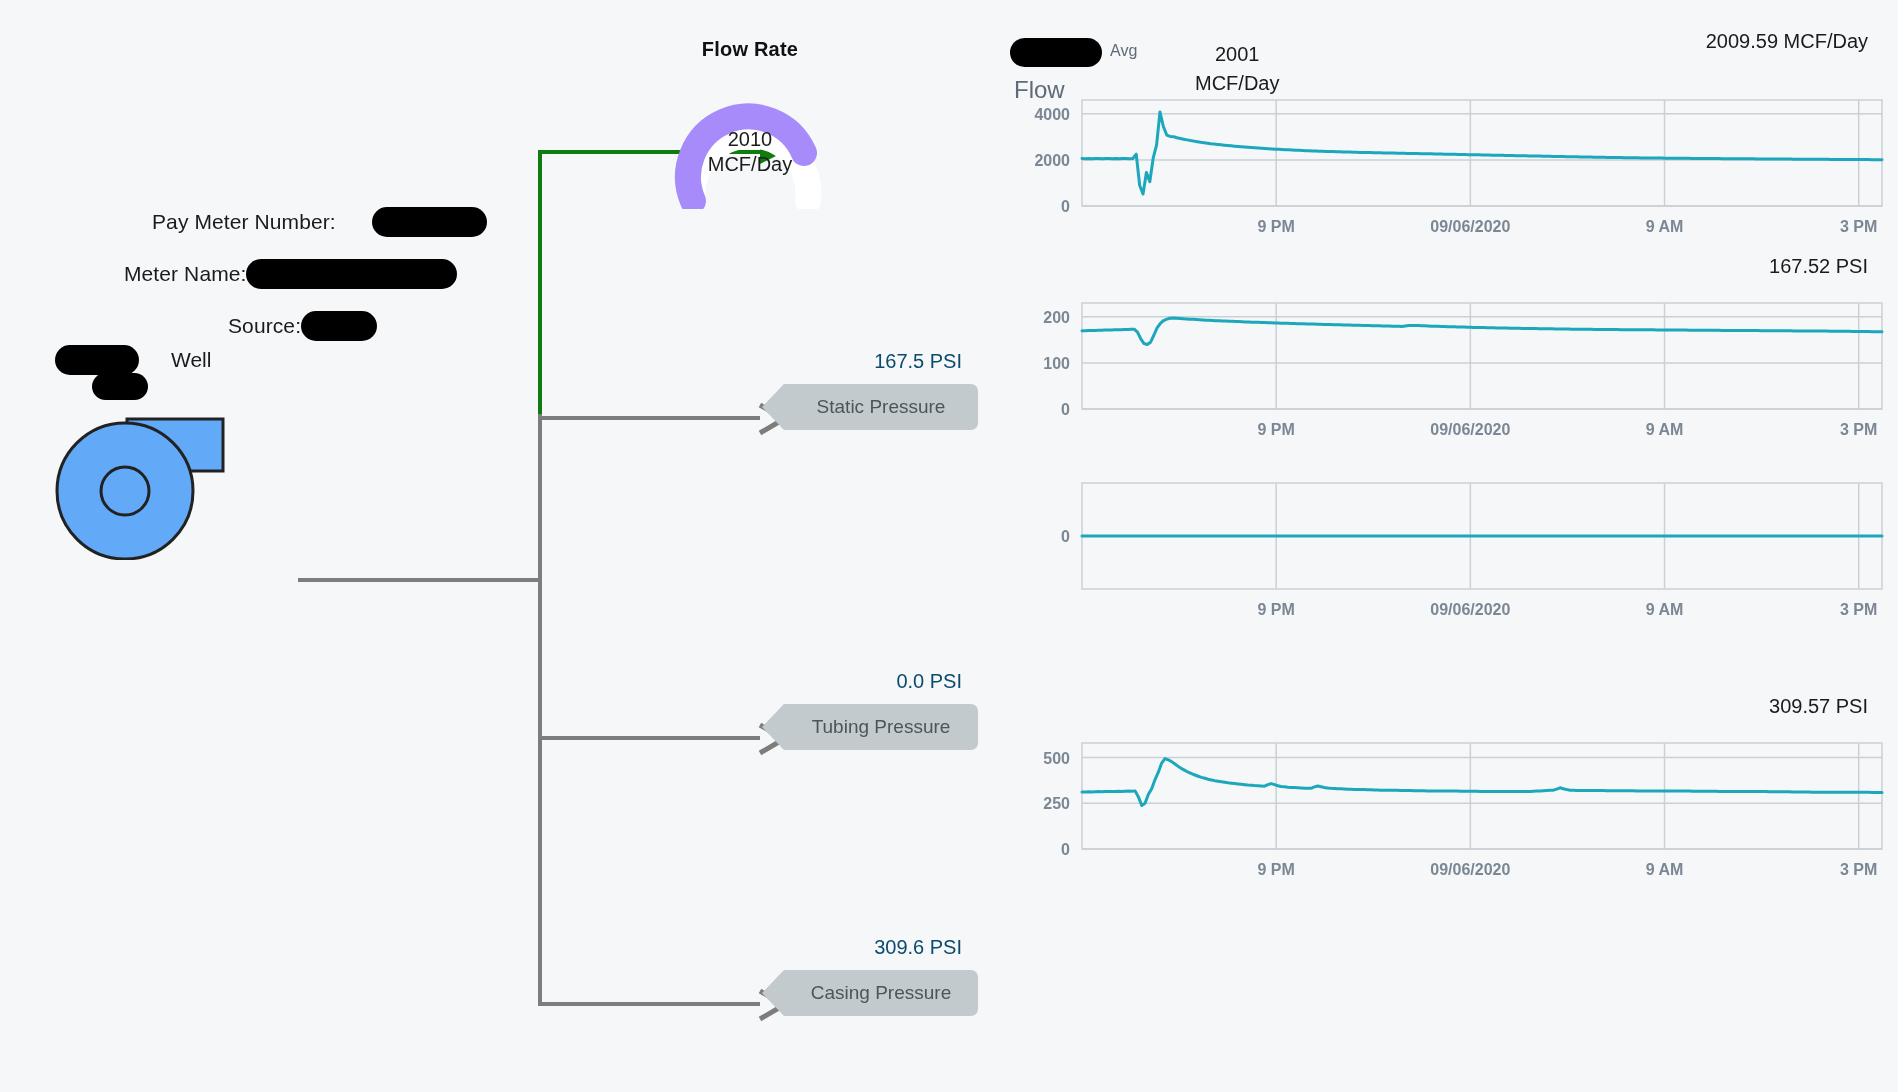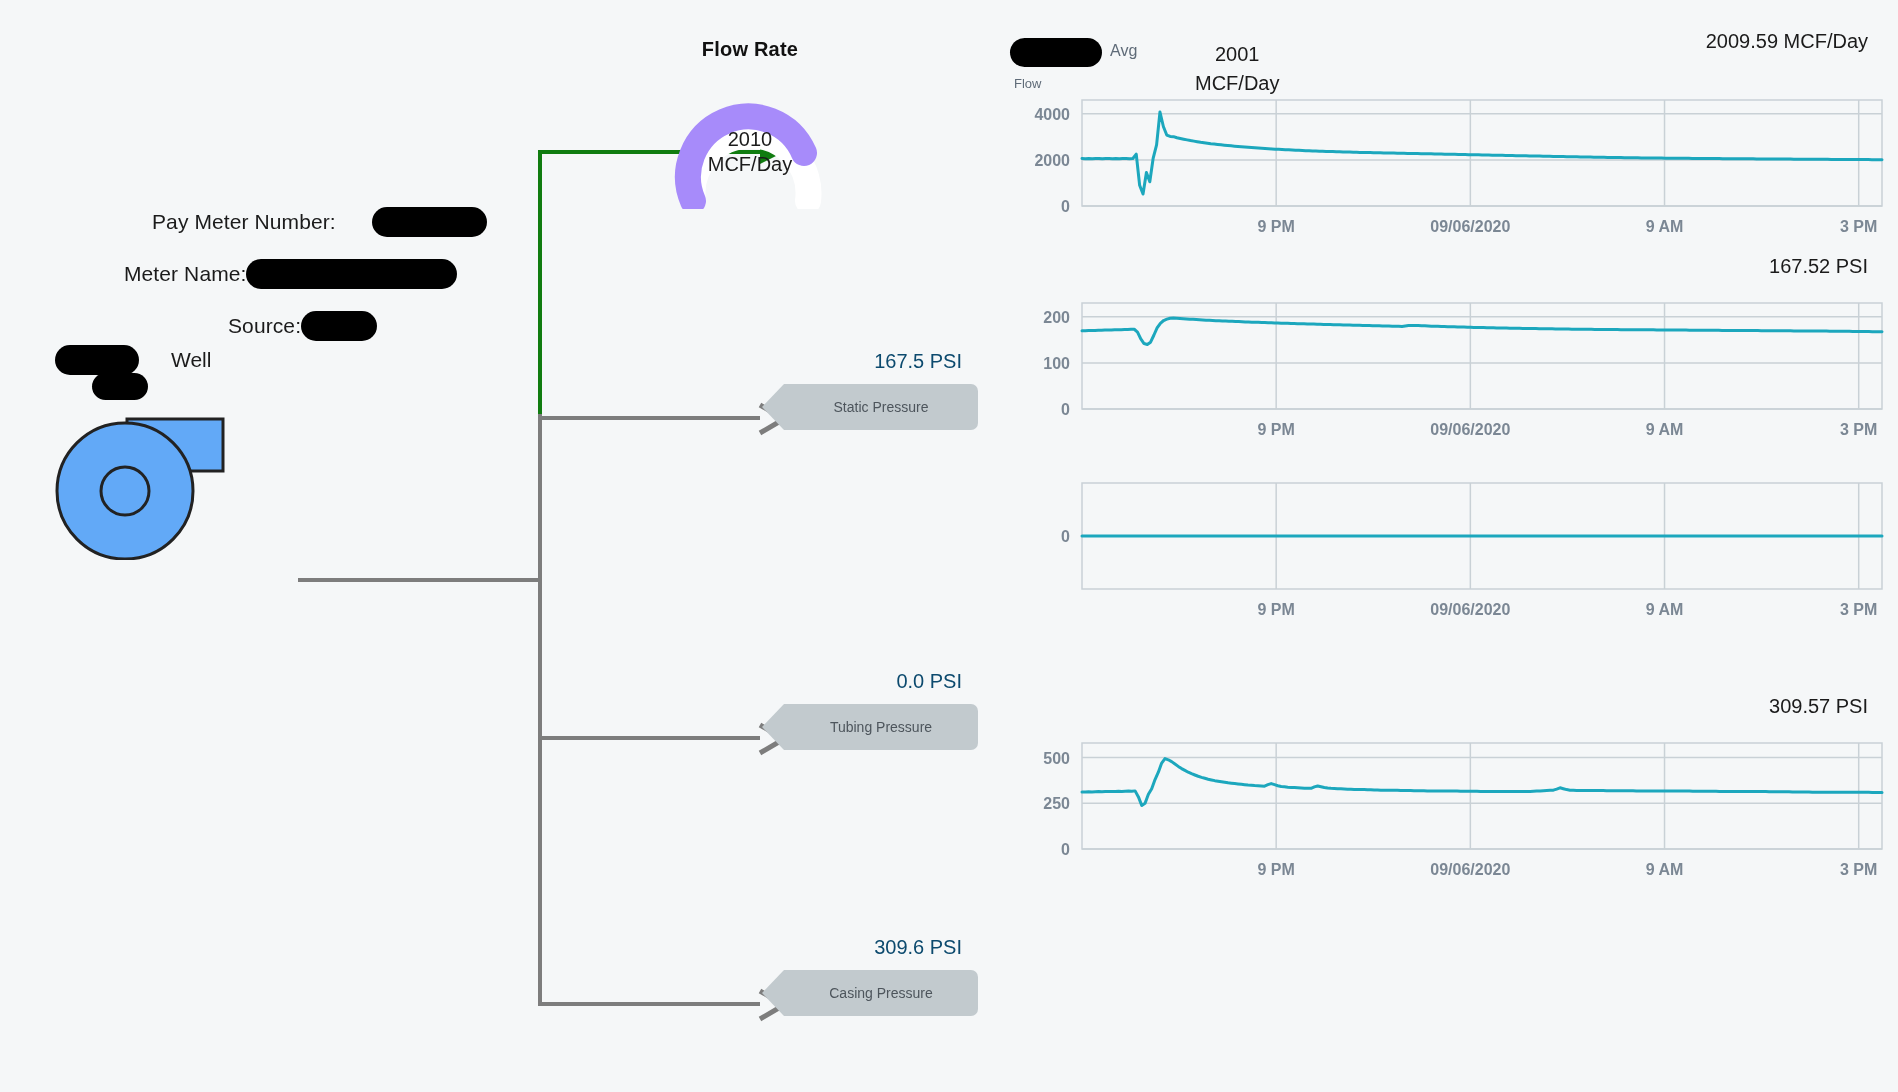--- a/index.html
+++ b/index.html
@@ -74,36 +74,36 @@
     background: #c2cace;
     border-radius: 0 7px 7px 0;
     display: flex; align-items: center; justify-content: center;
   }
   .tag-shape::before {
     content: ""; position: absolute; left: -22px; top: 0;
     border-top: 23px solid transparent;
     border-bottom: 23px solid transparent;
     border-right: 22px solid #c2cace;
   }
-  .tag-text { font-size: 14px; color: #4d555c; white-space: nowrap; }
+  .tag-text { font-size: 19px; color: #4d555c; white-space: nowrap; }
 
   
   .chart-block { position: absolute; left: 1010px; width: 888px; }
   .chart-head { position: relative; height: 62px; }
   .chart-legend-swatch {
     position: absolute; left: 0; top: 8px;
     width: 92px; height: 29px; background: #000; border-radius: 16px;
   }
   .chart-legend-avg {
     position: absolute; left: 100px; top: 12px;
     font-size: 16px; color: #5f6b78;
   }
   .chart-legend-flow {
     position: absolute; left: 4px; top: 46px;
-    font-size: 13px; color: #5f6b78;
+    font-size: 24px; color: #5f6b78;
   }
   .chart-unit-top {
     position: absolute; left: 185px; top: 10px;
     font-size: 20px; color: #1b1b1b; line-height: 29px; text-align: center;
   }
   .chart-reading {
     position: absolute; right: 30px; top: 0;
     font-size: 20px; color: #1b1b1b; white-space: nowrap;
   }
   .chart-svg-holder { position: relative; }

